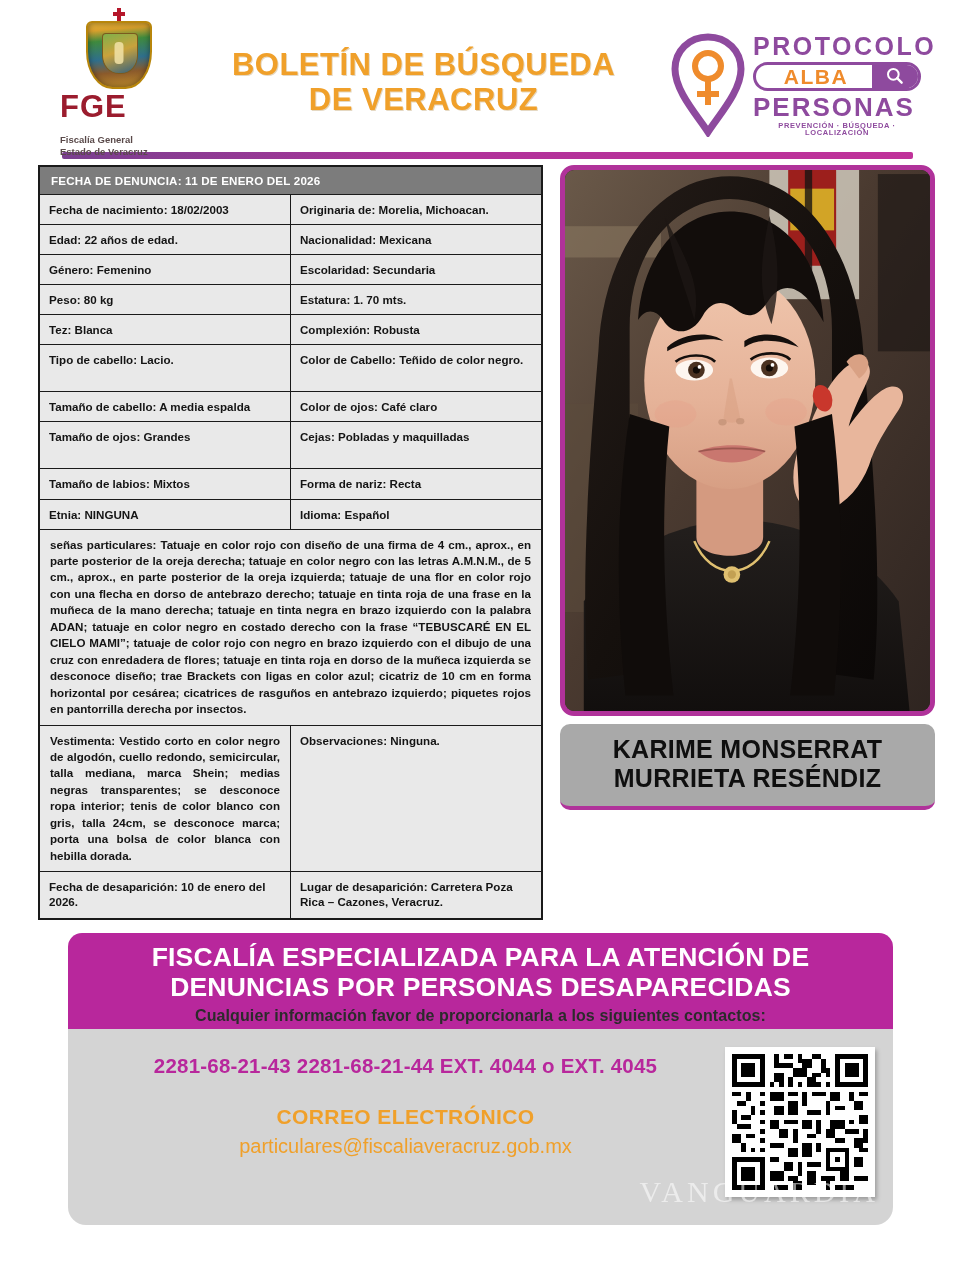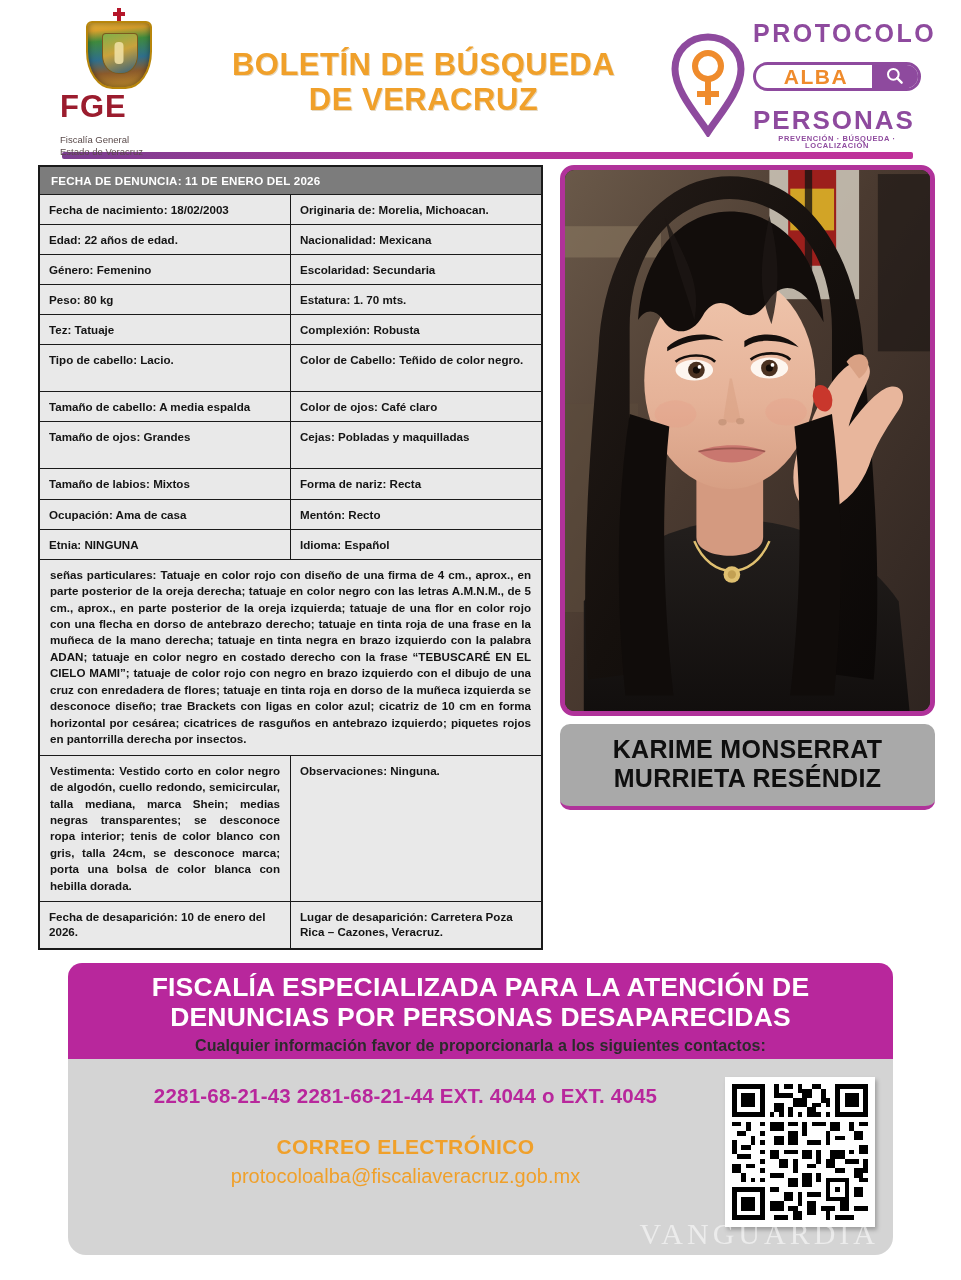--- a/index.html
+++ b/index.html
@@ -77,21 +77,21 @@
     color: #9b1c2e;
     letter-spacing: 1px;
     margin-top: 1px;
     font-family: "Liberation Sans", sans-serif;
   }
   .fge-sub {
     font-size: 9.5px;
     color: #5a4a4a;
     line-height: 1.25;
     margin-top: 12px;
-    font-weight: 400;
+    font-weight: 700;
   }
 
   .header-titles {
     flex: 1;
     text-align: center;
     padding: 0 6px;
   }
   .title-main {
     font-size: 31px;
     font-weight: 800;
@@ -121,21 +121,21 @@
     flex: 0 0 78px;
   }
   .alba-words { line-height: 1; }
   .alba-protocolo {
     font-size: 25px;
     font-weight: 700;
     color: #8e4a9e;
     letter-spacing: 2.5px;
   }
   .alba-pill {
-    margin: 16px 0;
+    margin: 3px 0;
     height: 29px;
     border: 3px solid #8e4a9e;
     border-radius: 15px;
     display: flex;
     align-items: center;
     overflow: hidden;
     width: 168px;
   }
   .alba-pill-left {
     flex: 1;
@@ -323,21 +323,21 @@
     background: #ffffff;
     padding: 7px;
     margin-top: 4px;
     box-shadow: 2px 3px 4px rgba(0,0,0,.25);
   }
   .qr-wrap svg { display: block; width: 100%; height: auto; }
 
   .watermark {
     position: absolute;
     right: 14px;
-    bottom: 4px;
+    bottom: 16px;
     font-family: "Liberation Serif", serif;
     font-size: 30px;
     letter-spacing: 4px;
     color: rgba(255,255,255,.55);
     font-weight: 400;
     pointer-events: none;
     user-select: none;
   }
 </style>
 </head>
@@ -409,42 +409,38 @@
       </tr>
       <tr>
         <td>Género: Femenino</td>
         <td>Escolaridad: Secundaria</td>
       </tr>
       <tr>
         <td>Peso: 80 kg</td>
         <td>Estatura: 1. 70 mts.</td>
       </tr>
       <tr>
-        <td>Tez: Tatuaje</td>
+        <td>Tez: Blanca</td>
         <td>Complexión: Robusta</td>
       </tr>
       <tr>
         <td class="tall">Tipo de cabello: Lacio.</td>
         <td class="tall">Color de Cabello: Teñido de color negro.</td>
       </tr>
       <tr>
         <td>Tamaño de cabello: A media espalda</td>
         <td>Color de ojos: Café claro</td>
       </tr>
       <tr>
         <td class="tall">Tamaño de ojos: Grandes</td>
         <td class="tall">Cejas: Pobladas y maquilladas</td>
       </tr>
       <tr>
         <td>Tamaño de labios: Mixtos</td>
         <td>Forma de nariz: Recta</td>
-      </tr>
-      <tr>
-        <td>Ocupación: Ama de casa</td>
-        <td>Mentón: Recto</td>
       </tr>
       <tr>
         <td>Etnia: NINGUNA</td>
         <td>Idioma: Español</td>
       </tr>
       <tr>
         <td class="para" colspan="2">señas particulares: Tatuaje en color rojo con diseño de una firma de 4 cm., aprox., en parte posterior de la oreja derecha; tatuaje en color negro con las letras A.M.N.M., de 5 cm., aprox., en parte posterior de la oreja izquierda; tatuaje de una flor en color rojo con una flecha en dorso de antebrazo derecho; tatuaje en tinta roja de una frase en la muñeca de la mano derecha; tatuaje en tinta negra en brazo izquierdo con la palabra ADAN; tatuaje en color negro en costado derecho con la frase “TEBUSCARÉ EN EL CIELO MAMI”; tatuaje de color rojo con negro en brazo izquierdo con el dibujo de una cruz con enredadera de flores; tatuaje en tinta roja en dorso de la muñeca izquierda se desconoce diseño; trae Brackets con ligas en color azul; cicatriz de 10 cm en forma horizontal por cesárea; cicatrices de rasguños en antebrazo izquierdo; piquetes rojos en pantorrilla derecha por insectos.</td>
       </tr>
       <tr>
         <td class="para">Vestimenta: Vestido corto en color negro de algodón, cuello redondo, semicircular, talla mediana, marca Shein; medias negras transparentes; se desconoce ropa interior; tenis de color blanco con gris, talla 24cm, se desconoce marca; porta una bolsa de color blanca con hebilla dorada.</td>
@@ -555,21 +551,21 @@
   <div class="footer-banner">
     <div class="fb-line">FISCALÍA ESPECIALIZADA PARA LA ATENCIÓN DE</div>
     <div class="fb-line">DENUNCIAS POR PERSONAS DESAPARECIDAS</div>
     <div class="fb-sub">Cualquier información favor de proporcionarla a los siguientes contactos:</div>
   </div>
 
   <div class="footer-body">
     <div class="contact-col">
       <div class="phone-nums">2281-68-21-43   2281-68-21-44    EXT. 4044  o  EXT. 4045</div>
       <div class="lbl-mail">CORREO ELECTRÓNICO</div>
-      <div class="mail-addr">protocoloalba@fiscaliaveracruz.gob.mx</div>
+      <div class="mail-addr">particulares@fiscaliaveracruz.gob.mx</div>
     </div>
 
     <div class="qr-wrap">
       <svg viewBox="0 0 29 29" shape-rendering="crispEdges">
         <rect width="29" height="29" fill="#ffffff"></rect>
         <g fill="#000000">
 
           <rect x="0" y="0" width="7" height="1"></rect>
             <rect x="0" y="6" width="7" height="1"></rect>
           <rect x="0" y="0" width="1" height="7"></rect>

